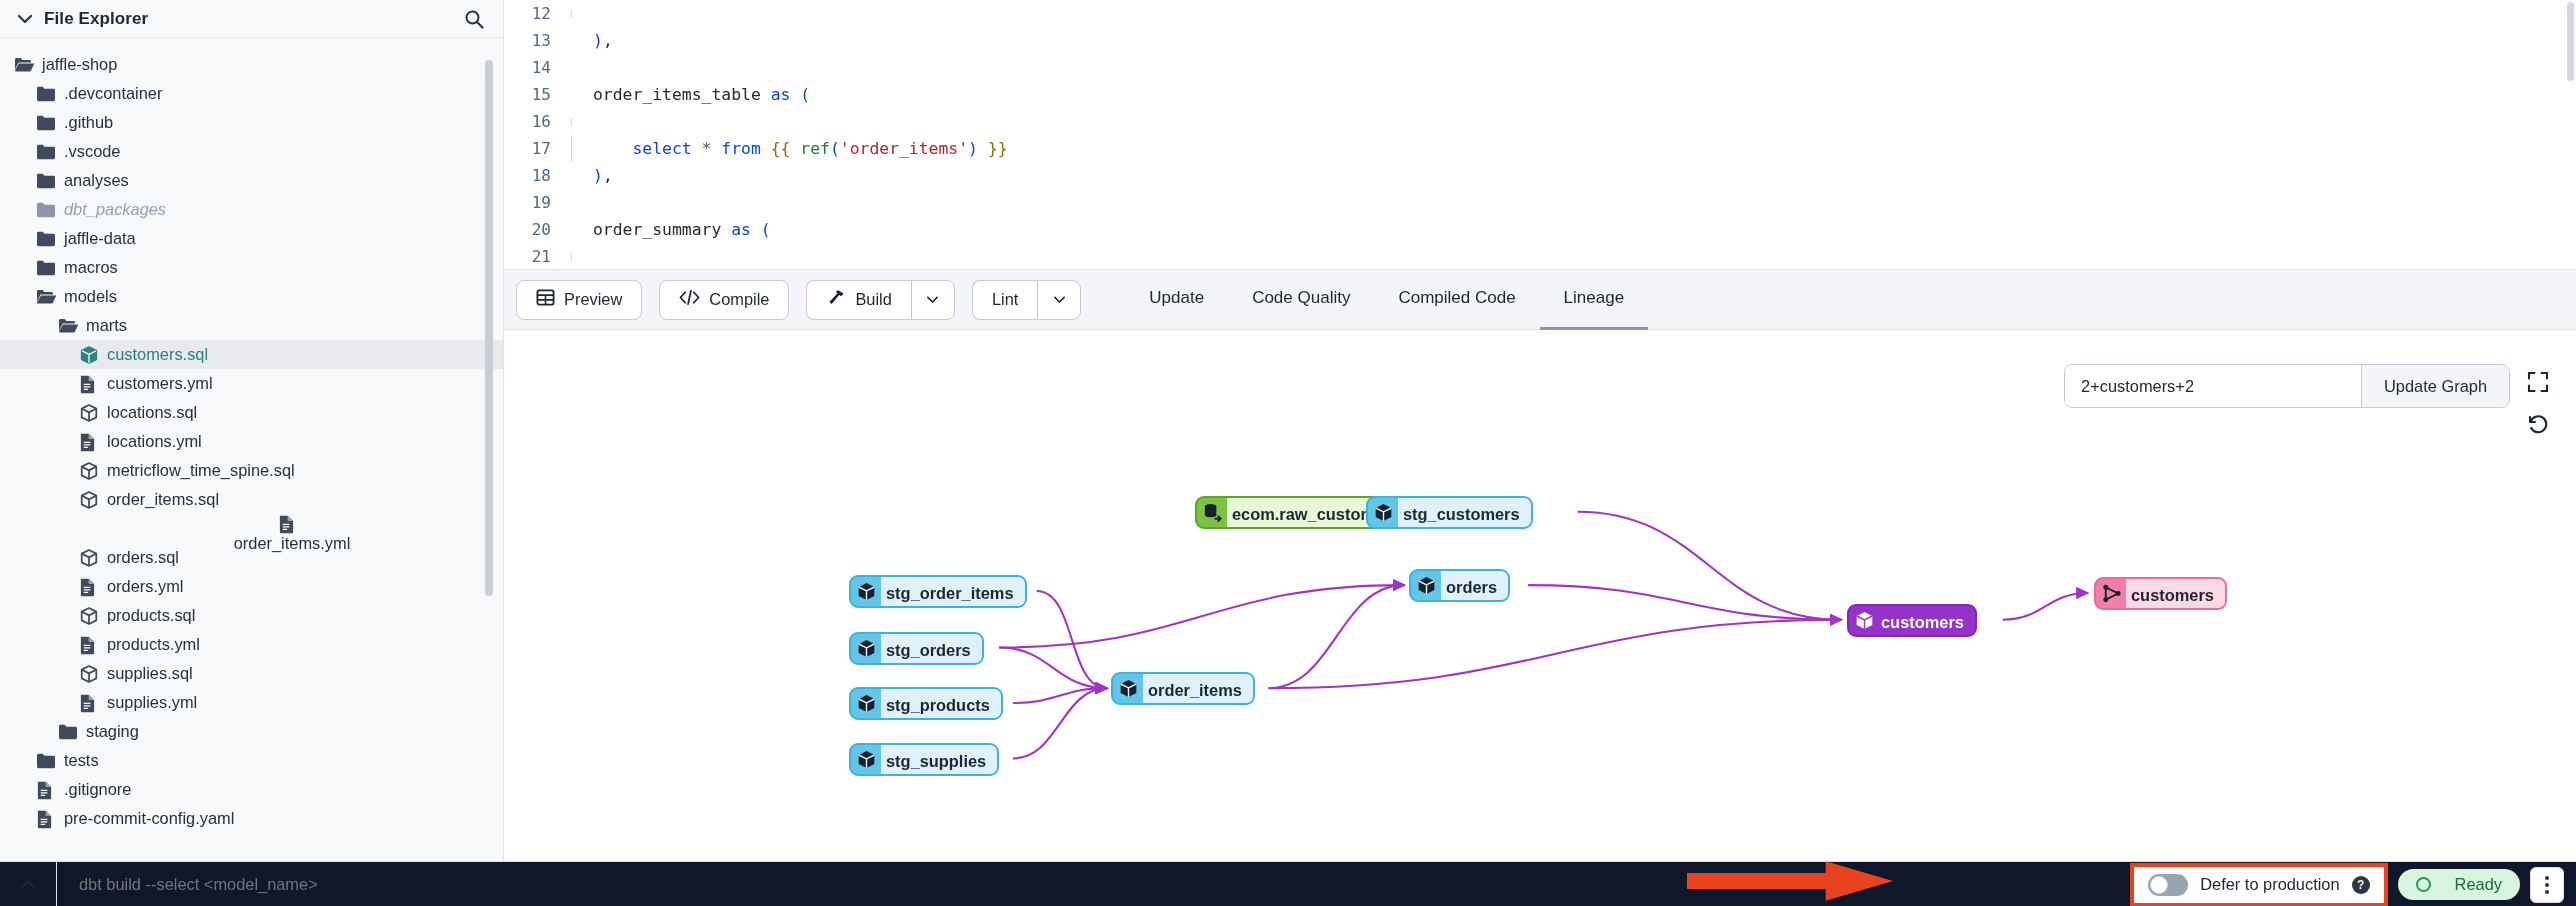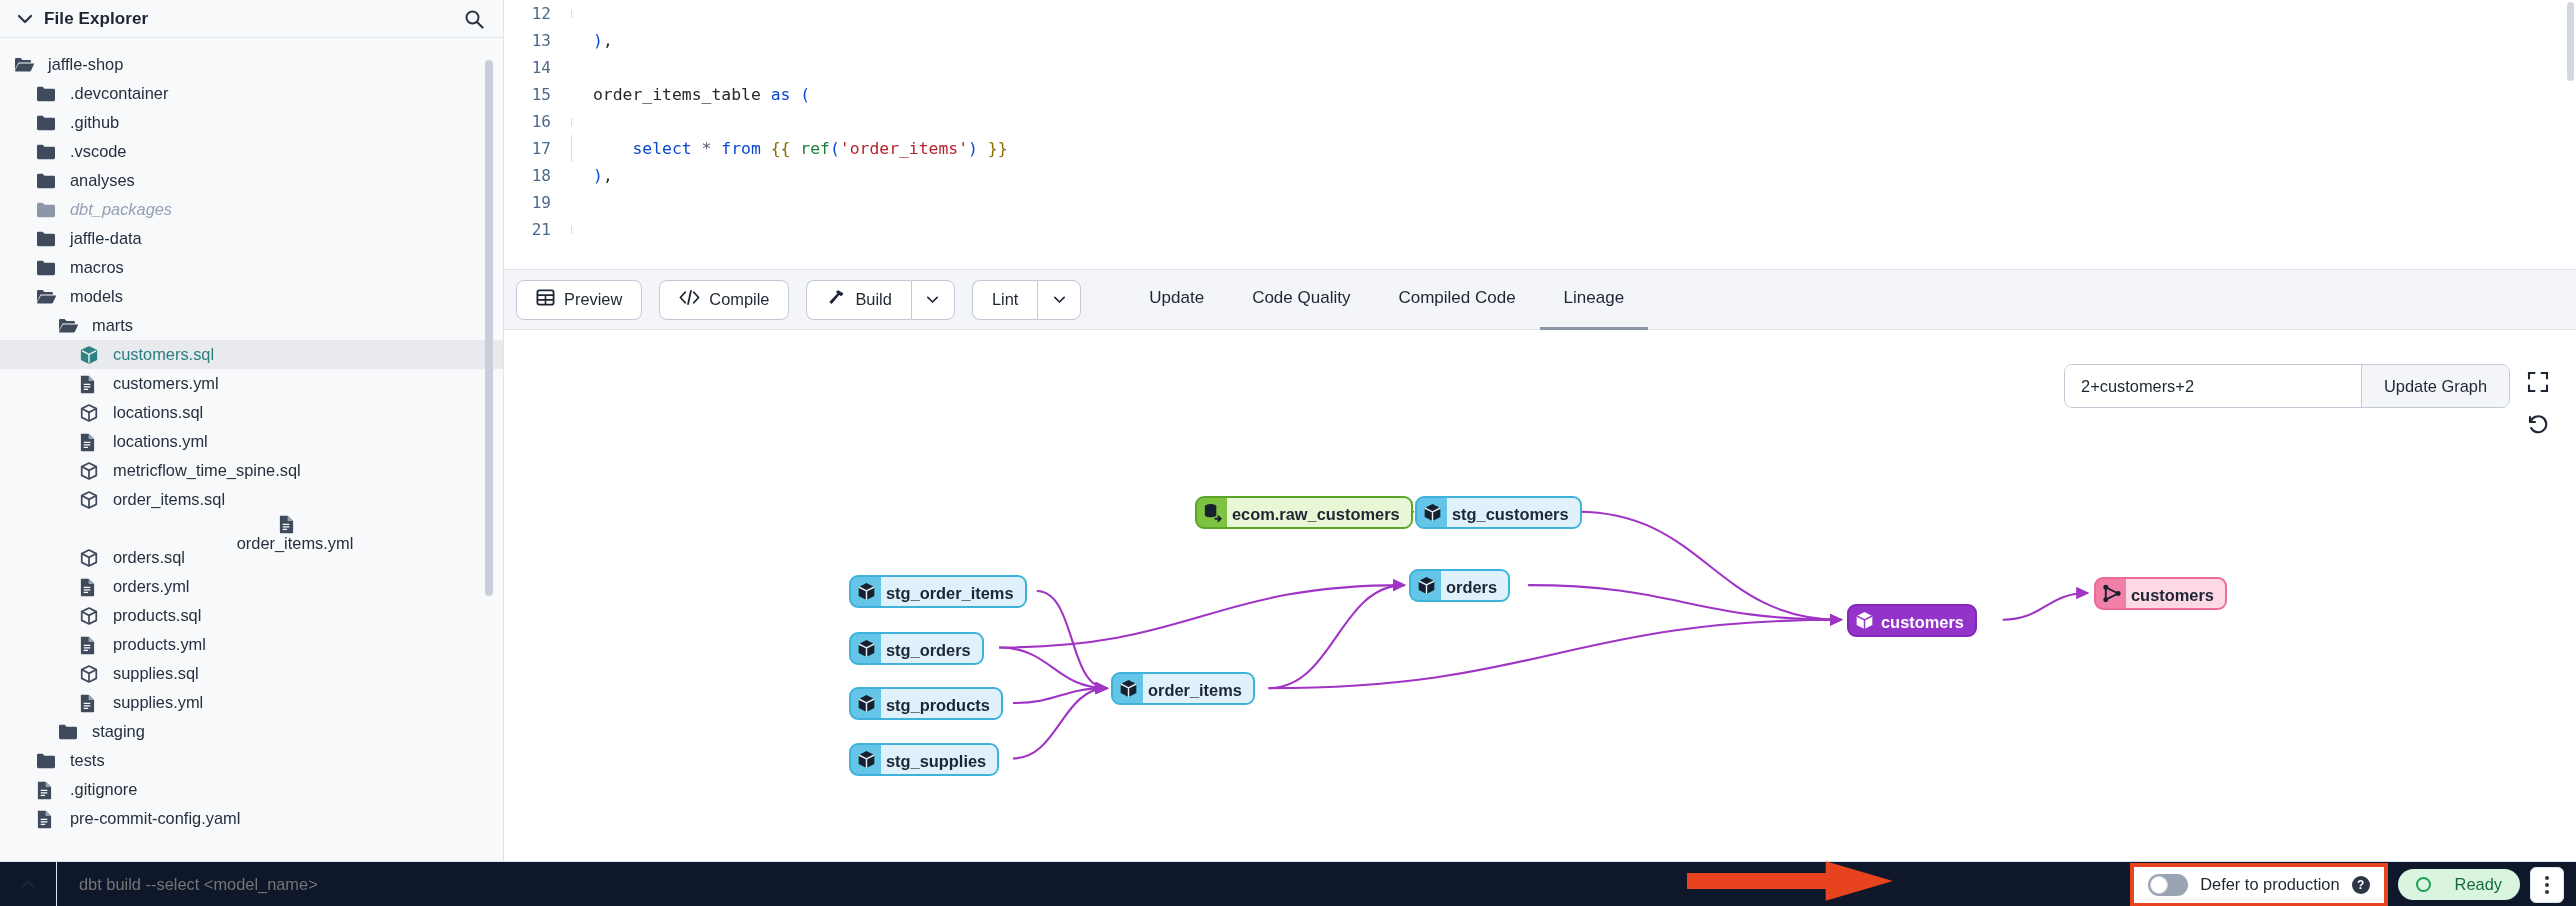--- a/index.html
+++ b/index.html
@@ -47,21 +47,21 @@
   .tree-row {
     display: flex; align-items: center;
     height: 29px; padding-left: 10px;
     font-size: 16.4px; color: #25303f;
     white-space: nowrap;
   }
   .tree-row.selected { background: #e8eaee; }
   .tree-row.selected .tree-label { color: #2a7f80; }
   .tree-row.muted .tree-label { color: #93a0b4; font-style: italic; }
   .tree-icon { width: 26px; min-width: 26px; display: inline-flex; align-items: center; justify-content: flex-start; }
-  .tree-label { margin-left: 8px; }
+  .tree-label { margin-left: 2px; }
   .scroll-thumb {
     position: absolute; right: 10px; top: 60px;
     width: 8px; height: 536px; border-radius: 5px;
     background: #c9ced8;
   }
 
   
   .right { flex: 1; display: flex; flex-direction: column; min-width: 0; position: relative; background: #fff; }
 
   
@@ -531,20 +531,24 @@
             <span class="ln">17</span>
             <span class="code-text"><span class="indent-guide"></span>    <span class="kw">select</span> <span class="op">*</span> <span class="kw">from</span> <span class="brace">{{</span> <span class="jinja">ref</span><span class="paren">(</span><span class="str">'order_items'</span><span class="paren">)</span> <span class="brace">}}</span></span>
           </div>
           <div class="code-line">
             <span class="ln">18</span>
             <span class="code-text"><span class="paren">)</span>,</span>
           </div>
           <div class="code-line">
             <span class="ln">19</span>
             <span class="code-text"></span>
+          </div>
+          <div class="code-line">
+            <span class="ln">20</span>
+            <span class="code-text">order_summary <span class="kw">as</span> <span class="paren">(</span></span>
           </div>
           <div class="code-line">
             <span class="ln">21</span>
             <span class="code-text"><span class="indent-guide"></span></span>
           </div>
           <div class="code-line"></div>
         </div>
 
       <div class="toolbar">
         <div class="btn-group">
@@ -650,21 +654,21 @@
               <span class="n-ico">
                 <svg width="21" height="21" viewBox="0 0 22 22">
                   <ellipse cx="9" cy="4.6" rx="6" ry="2.4" fill="#16202e"></ellipse>
                   <path d="M3 4.6v4.2c0 1.3 2.7 2.4 6 2.4s6-1.1 6-2.4V4.6" fill="#16202e"></path>
                   <path d="M3 9.4v4.2c0 1.3 2.7 2.4 6 2.4s6-1.1 6-2.4V9.4" fill="#16202e"></path>
                   <path d="M14 17.5h5M17 15l2.6 2.5L17 20" fill="none" stroke="#16202e" stroke-width="2" stroke-linecap="round" stroke-linejoin="round"></path>
                 </svg>
               </span>
               <span class="n-lbl">ecom.raw_customers</span>
             </div>
-            <div class="node model" style="left: 911px; top: 166px;">
+            <div class="node model" style="left: 862px; top: 166px;">
               <span class="n-ico">
                 <svg width="21" height="21" viewBox="0 0 22 22">
                   <path d="M11 2.1l8.2 4.1v9.6L11 19.9l-8.2-4.1V6.2z" fill="#16202e"></path>
                   <path d="M2.9 6.3L11 10.4l8.1-4.1M11 10.4v9.5" fill="none" stroke="#dff2fb" stroke-width="1.5" stroke-linejoin="round"></path>
                 </svg>
               </span>
               <span class="n-lbl">stg_customers</span>
             </div>
             <div class="node model" style="left: 345px; top: 245px;">
               <span class="n-ico">

